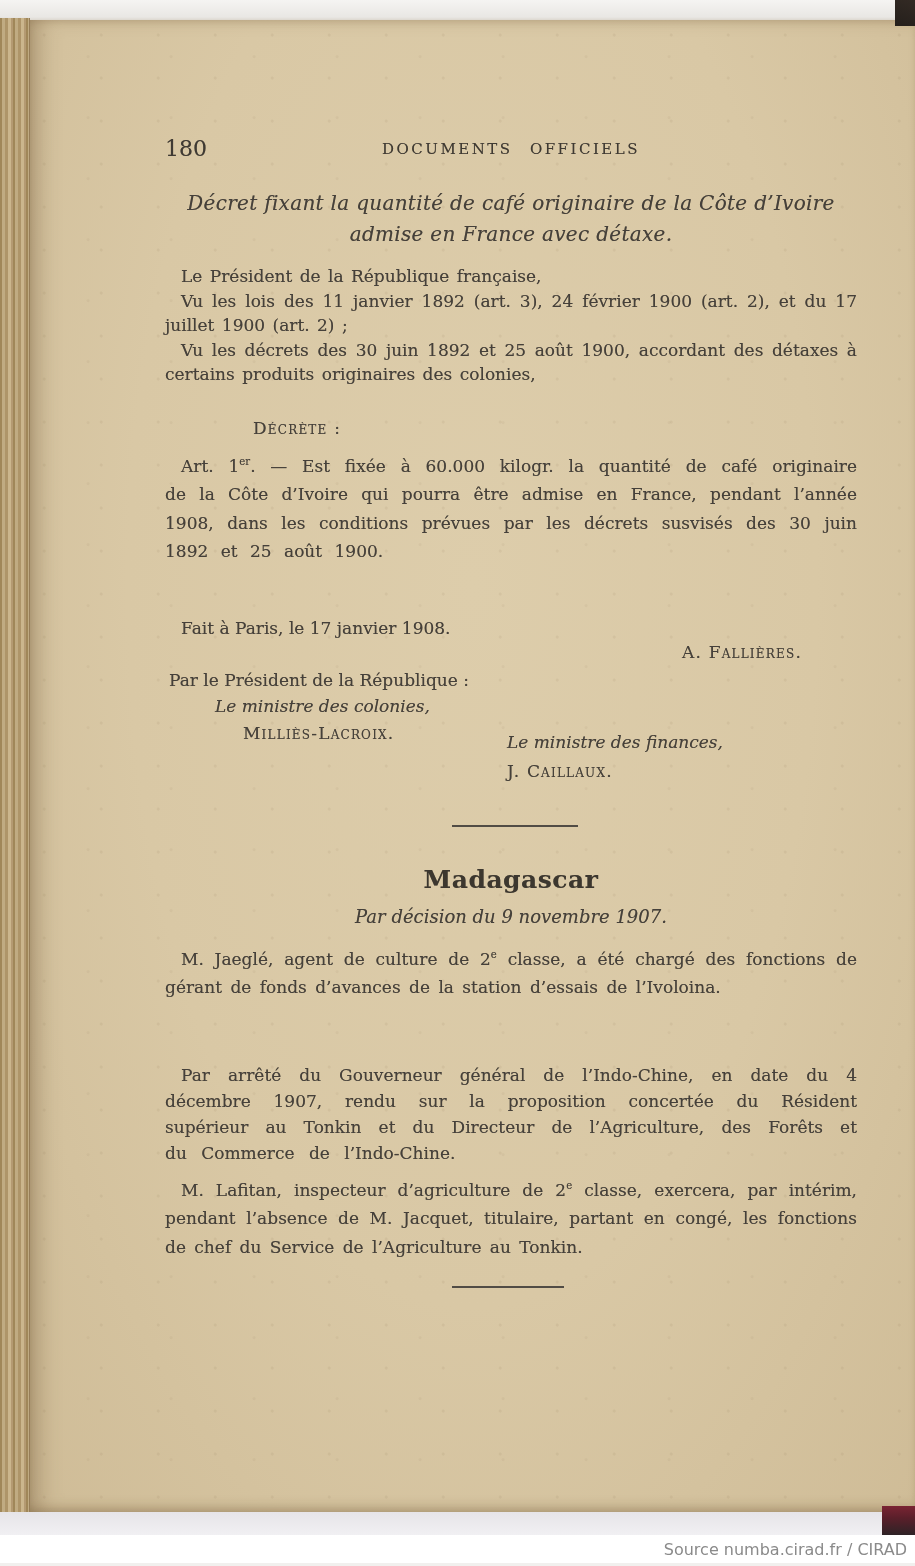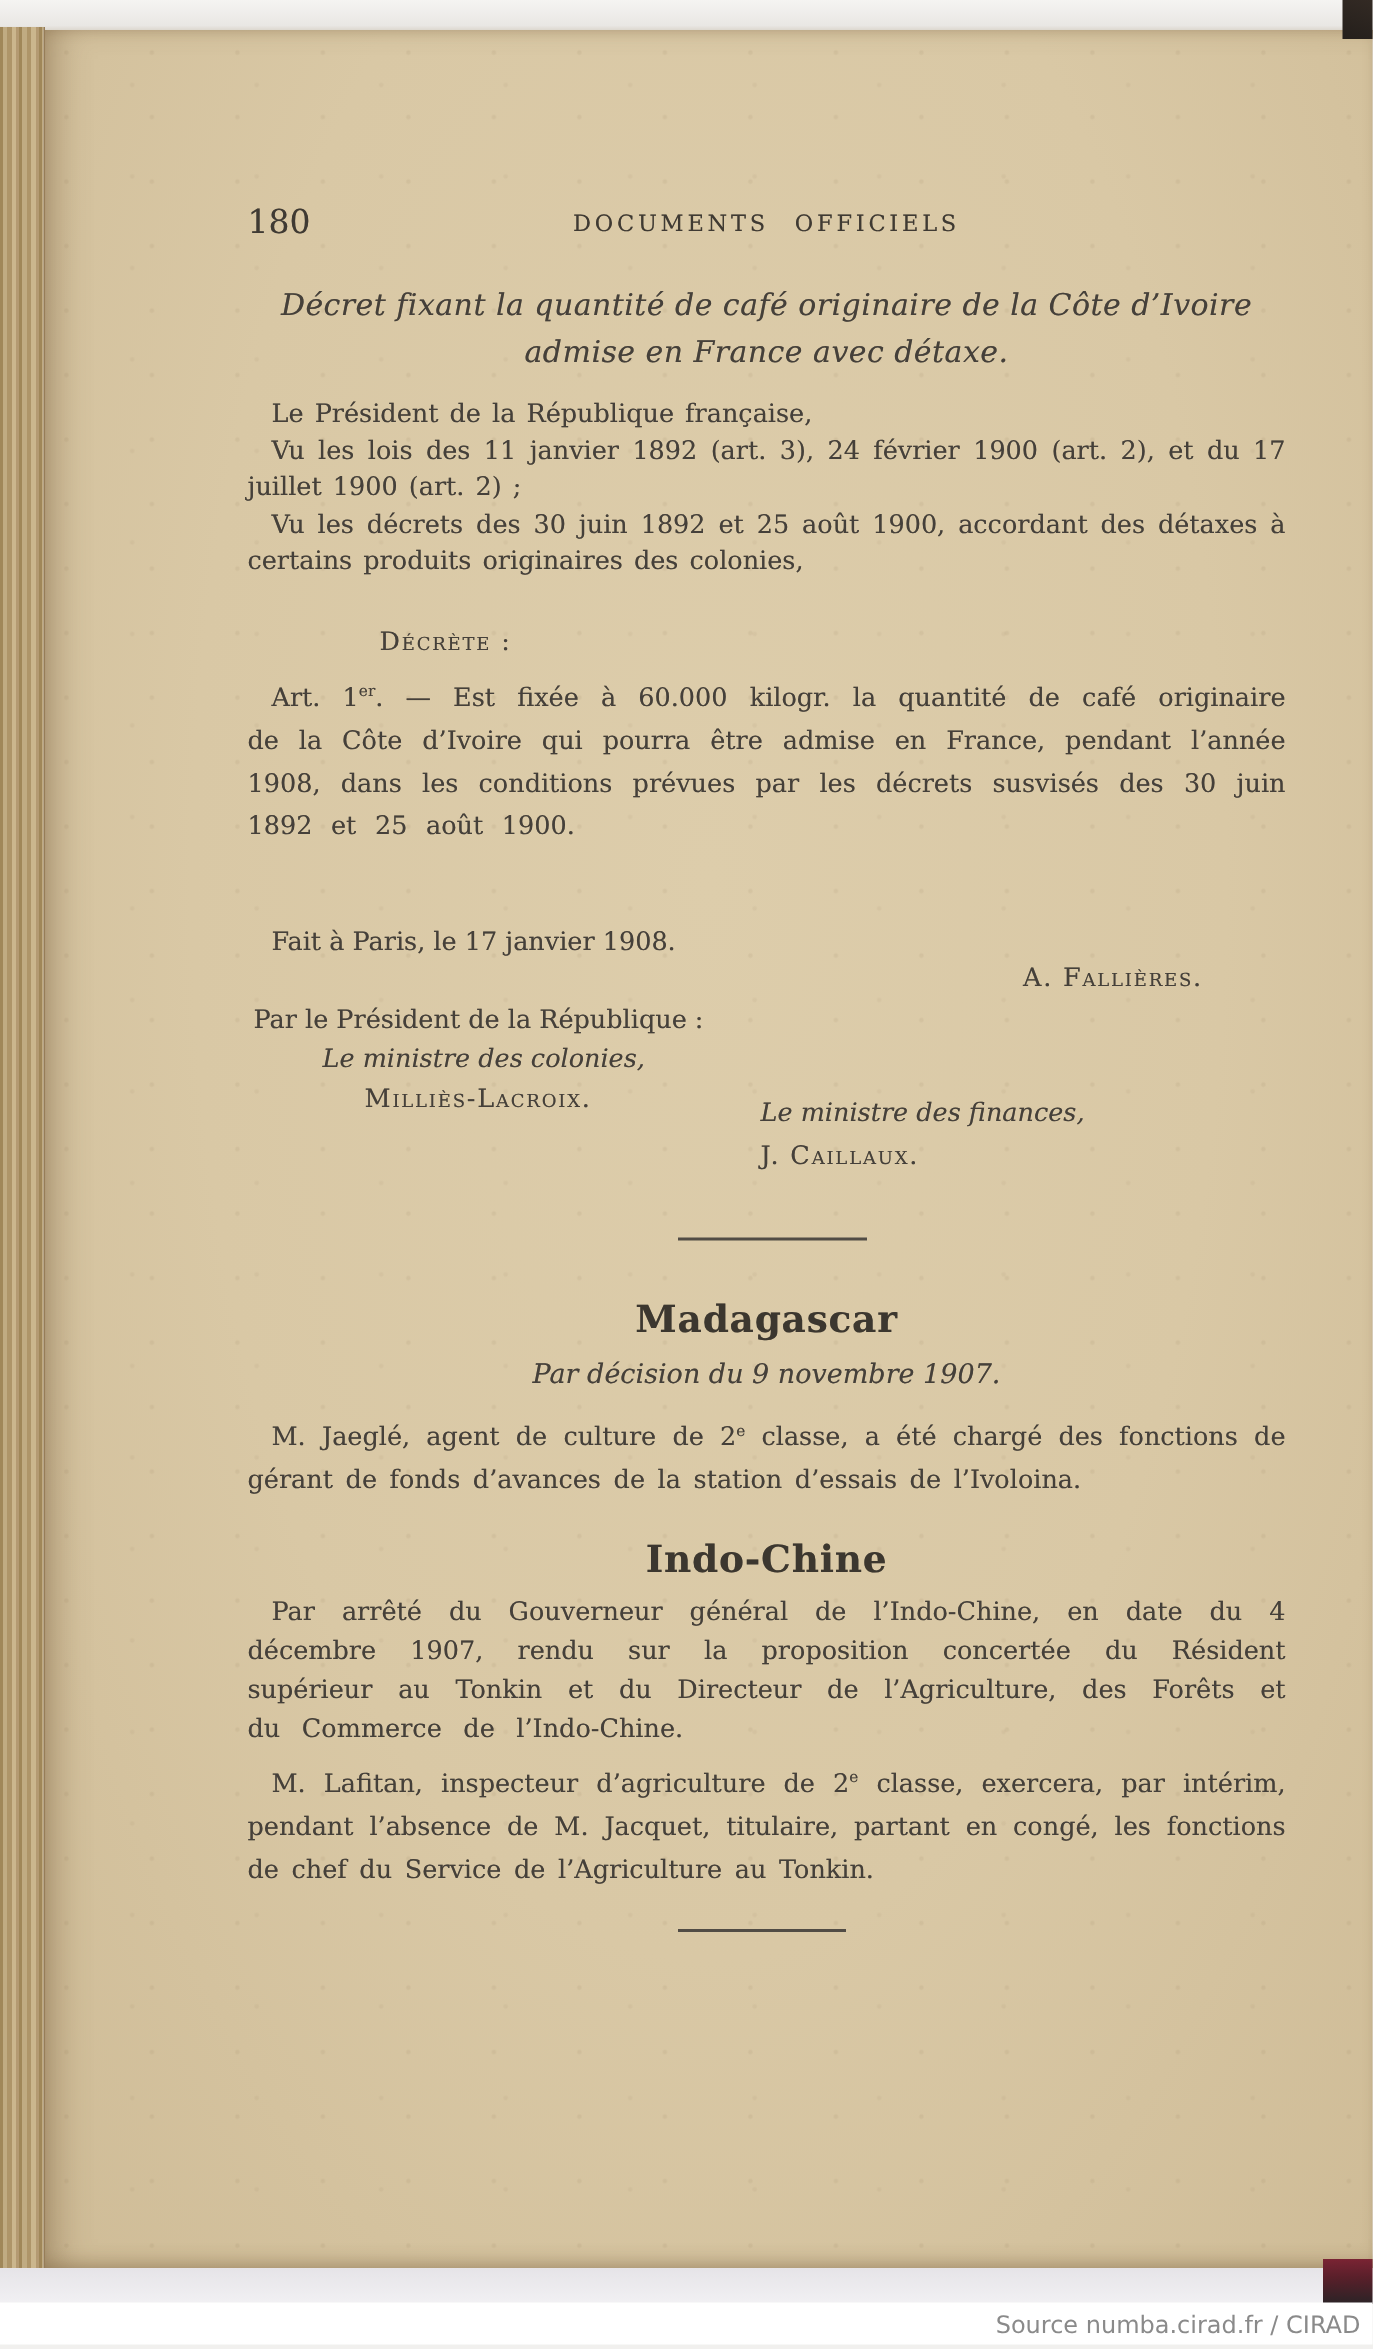--- a/index.html
+++ b/index.html
@@ -153,21 +153,20 @@
       <div class="blk divider divider-1"></div>
 
       <div class="blk section-head mad-head">Madagascar</div>
 
       <div class="blk mad-sub">Par décision du 9 novembre 1907.</div>
 
       <div class="blk para jaegle">
         <p><span>M. Jaeglé, agent de culture de 2</span><sup>e</sup><span> classe, a été chargé des fonctions de gérant de fonds d’avances de la station d’essais de l’Ivoloina.</span></p>
       </div>
 
-      <div class="blk section-head indo-head">Indo-Chine</div>
 
       <div class="blk para indo-p1">
         <p>Par arrêté du Gouverneur général de l’Indo-Chine, en date du 4 décembre 1907, rendu sur la proposition concertée du Résident supérieur au Tonkin et du Directeur de l’Agriculture, des Forêts et du Commerce de l’Indo-Chine.</p>
       </div>
 
       <div class="blk para lafitan">
         <p><span>M. Lafitan, inspecteur d’agriculture de 2</span><sup>e</sup><span> classe, exercera, par intérim, pendant l’absence de M. Jacquet, titulaire, partant en congé, les fonctions de chef du Service de l’Agriculture au Tonkin.</span></p>
       </div>
 
       <div class="blk divider divider-2"></div>

